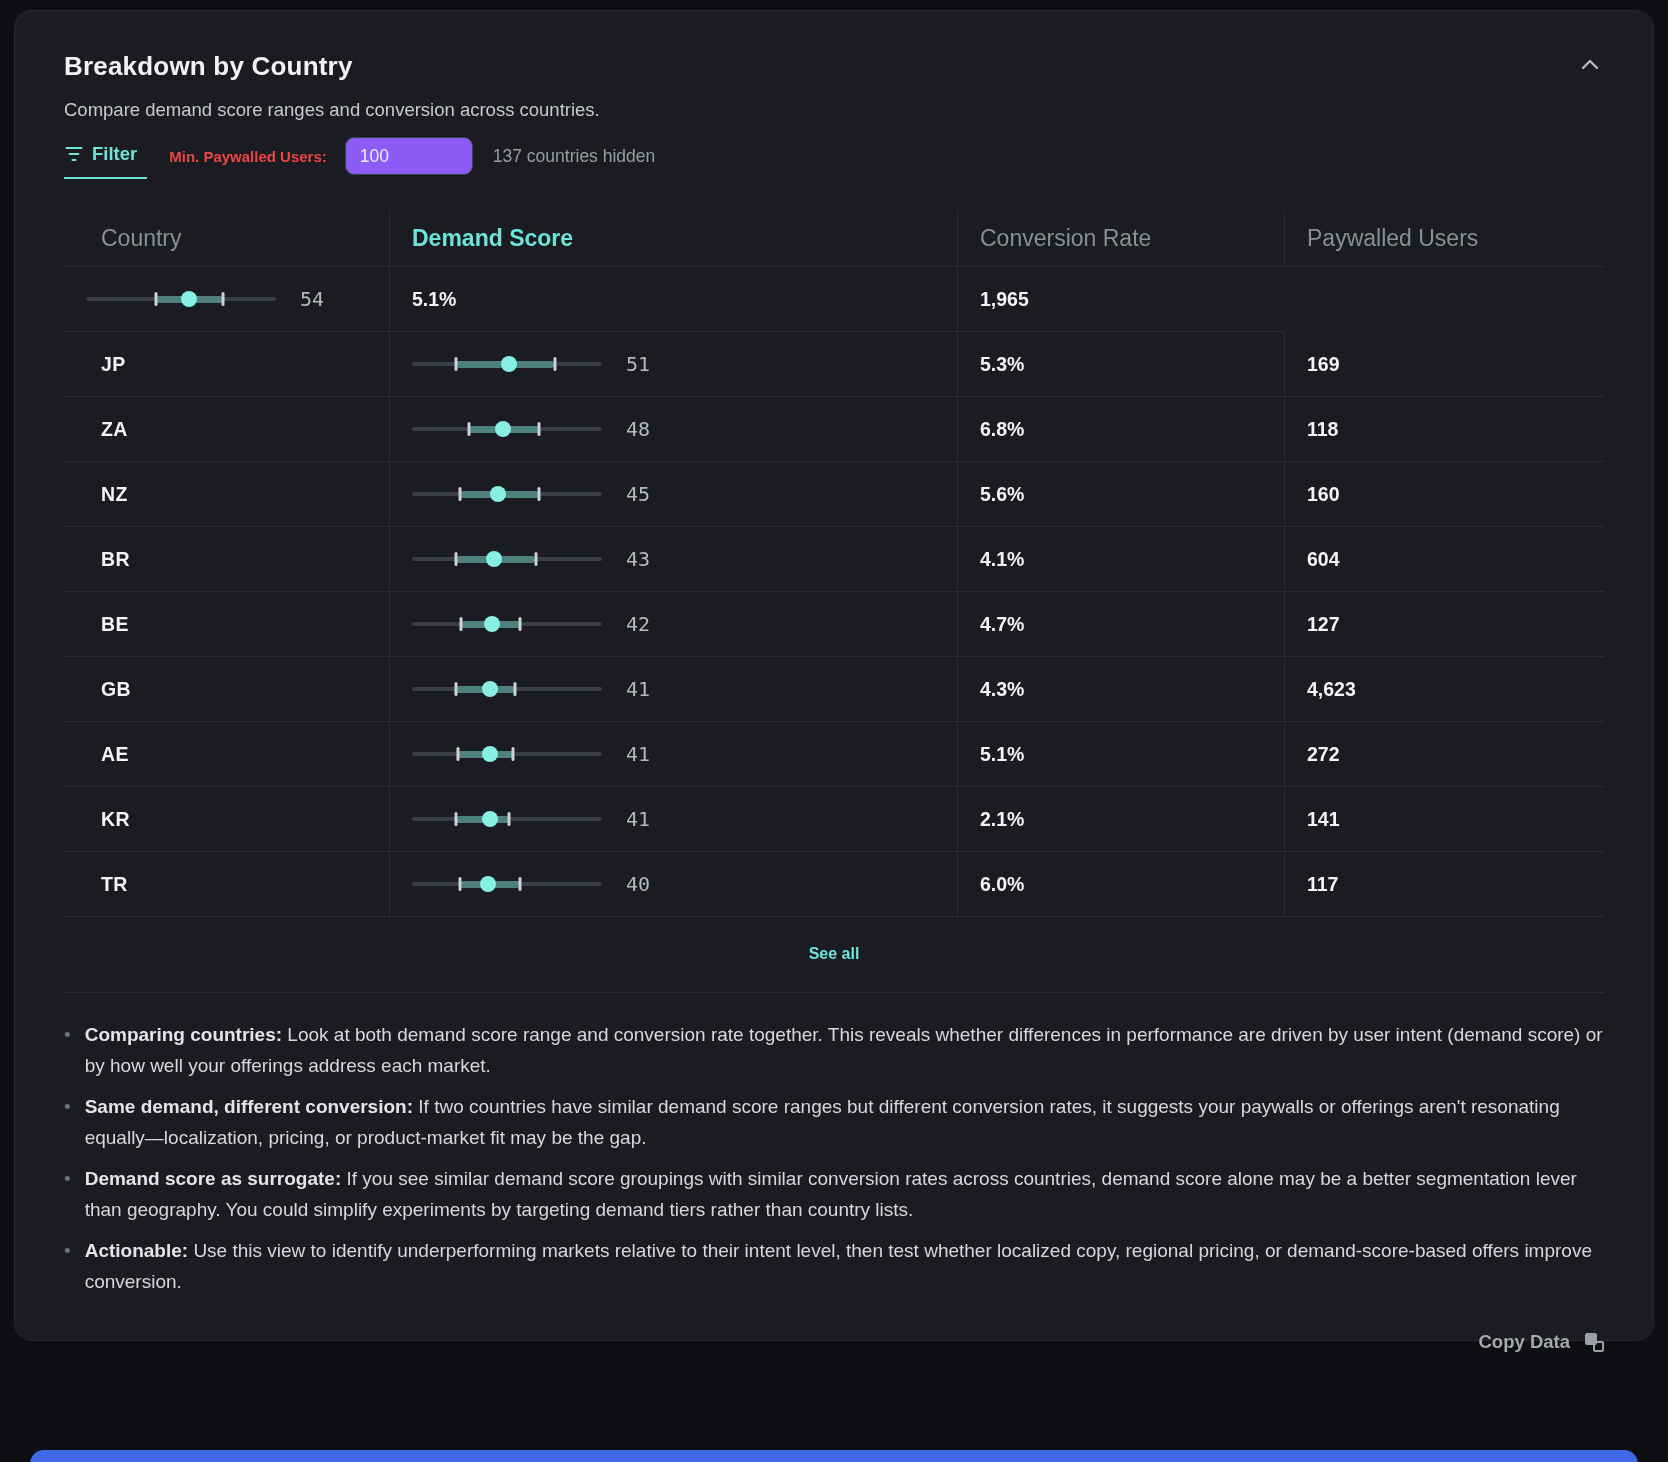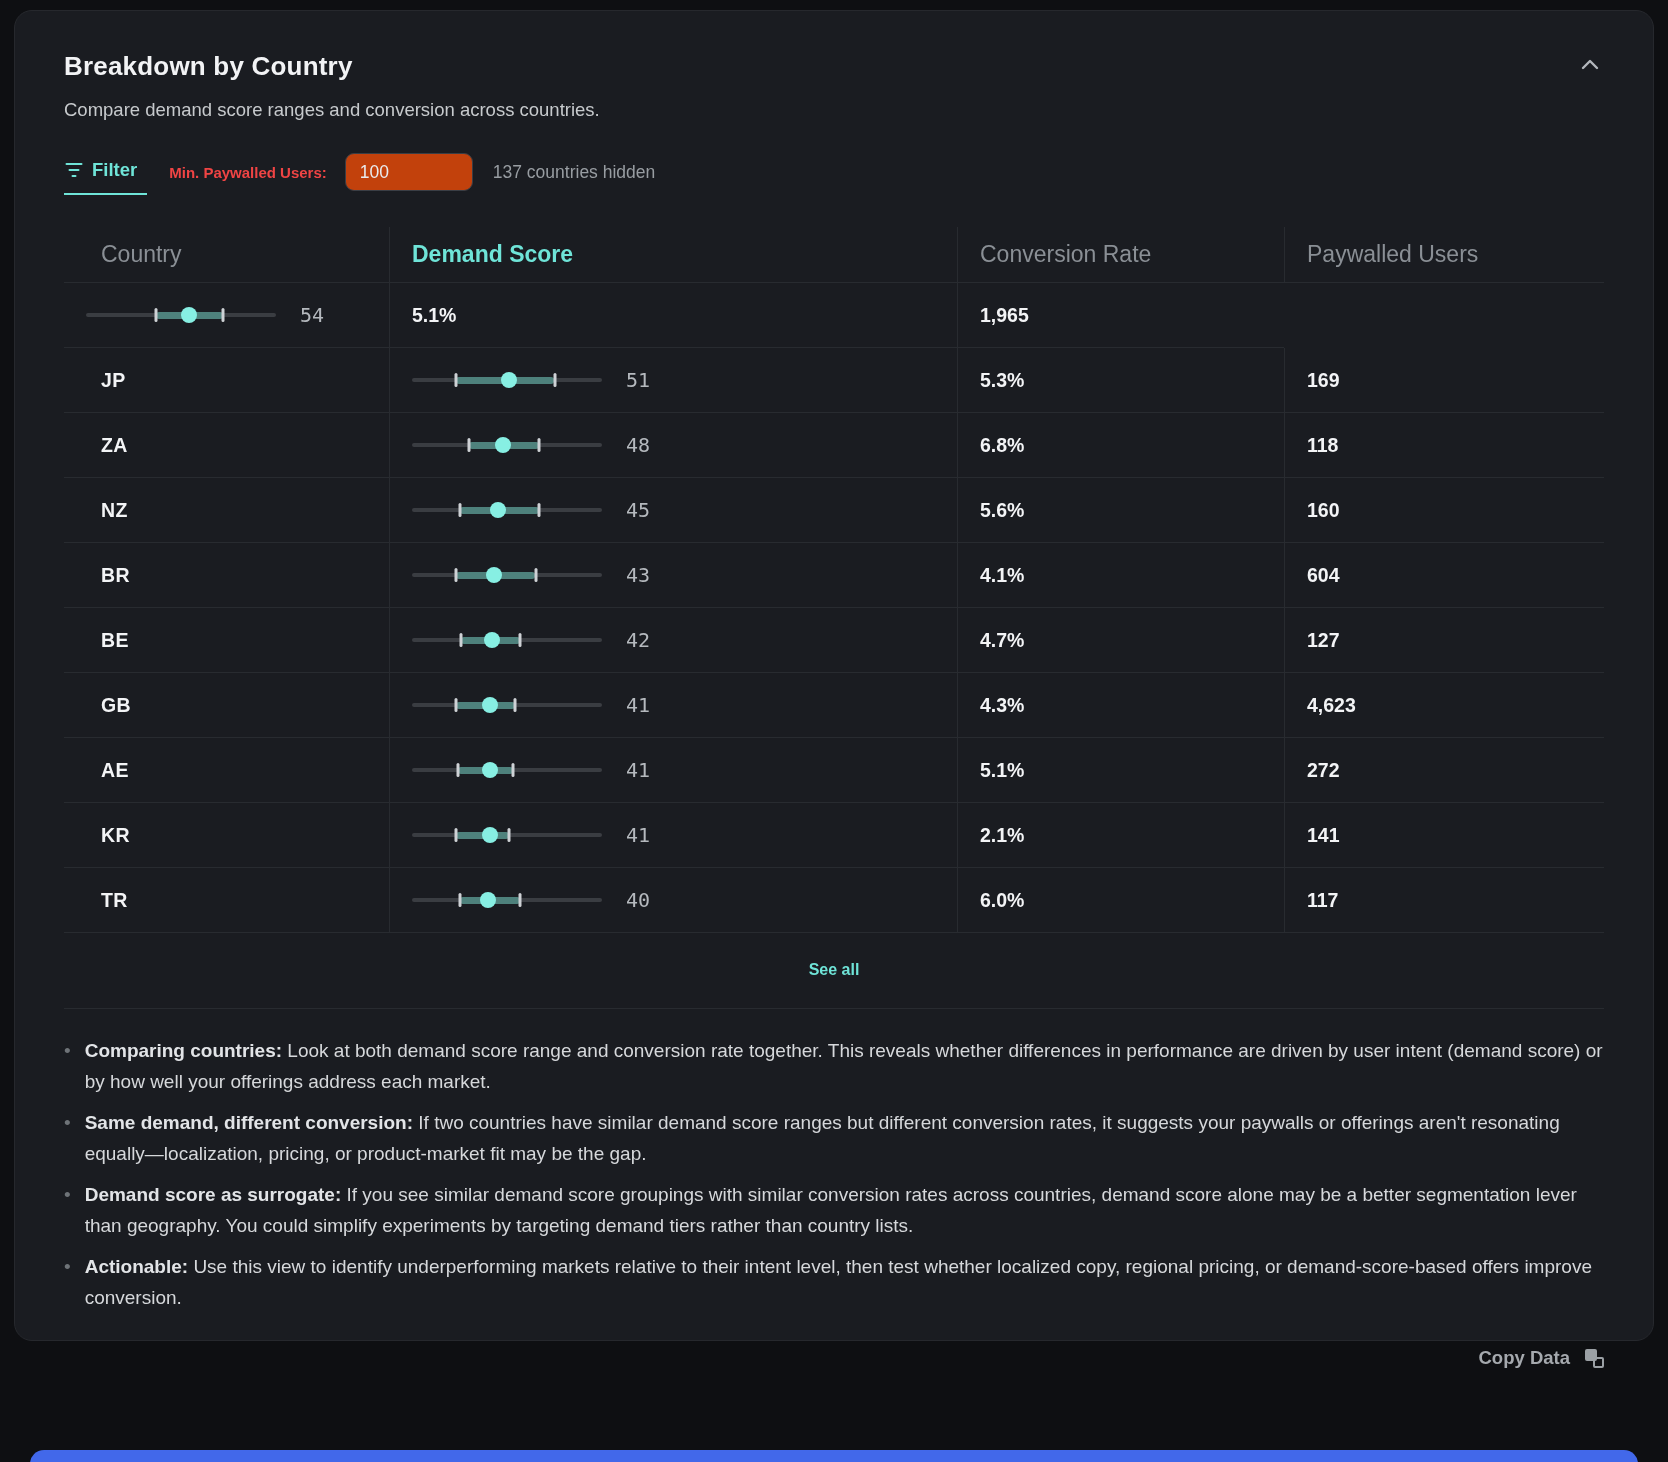--- a/index.html
+++ b/index.html
@@ -19,35 +19,35 @@
     background:#4268ea; border-radius:14px 14px 0 0;
   }
 
   
   .title-row { display:flex; justify-content:space-between; align-items:flex-start; }
   .panel-title { font-size:26px; font-weight:700; color:#f2f3f5; letter-spacing:.2px; }
   .collapse-btn { background:none; border:none; cursor:pointer; padding:4px; margin-top:2px; }
   .panel-subtitle { margin-top:17px; font-size:18.5px; color:#c7cacd; }
 
   
-  .filter-row { margin-top:32px; display:flex; align-items:center; }
+  .filter-row { margin-top:16px; display:flex; align-items:center; }
   .filter-tab {
     display:inline-flex; align-items:center; gap:9px;
     color:#6fe4d8; font-size:18.5px; font-weight:700;
     padding:0 10px 12px 1px; border-bottom:2px solid #6fe4d8; cursor:pointer;
   }
   .funnel { display:inline-block; width:18px; height:15px; position:relative; }
   .funnel i { position:absolute; left:50%; transform:translateX(-50%); height:2.6px; border-radius:2px; background:#6fe4d8; }
   .funnel i:nth-child(1){ top:0; width:17px; }
   .funnel i:nth-child(2){ top:6px; width:11px; }
   .funnel i:nth-child(3){ top:12px; width:5px; }
   .min-label { margin-left:22px; font-size:15px; color:#ef4444; padding-bottom:10px;font-weight:bold; }
   .min-input {
     margin-left:18px; margin-bottom:10px; width:128px; height:38px;
-    background:#c2410c; border:1px solid #3a3e45; border-radius:9px;
+    background:#8b5cf6; border:1px solid #3a3e45; border-radius:9px;
     color:#e9ebed; font-size:17.5px; font-family:"Liberation Sans",sans-serif;
     padding:0 14px; outline:none;
   }
   .hidden-note { margin-left:20px; font-size:17.5px; color:#989da2; padding-bottom:10px;text-align:right; }
 
   
   .table { margin-top:26px; }
   .thead, .trow { display:grid; grid-template-columns:325px 568px 327px 1fr; }
   .hcell {
     height:56px; display:flex; align-items:center;

